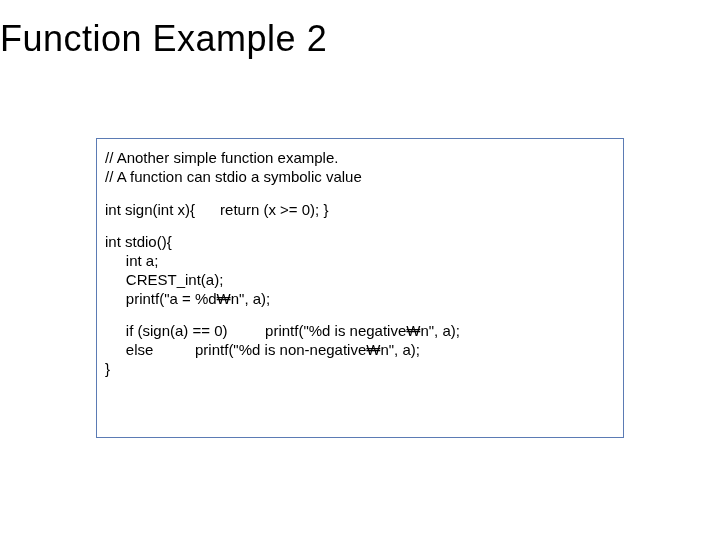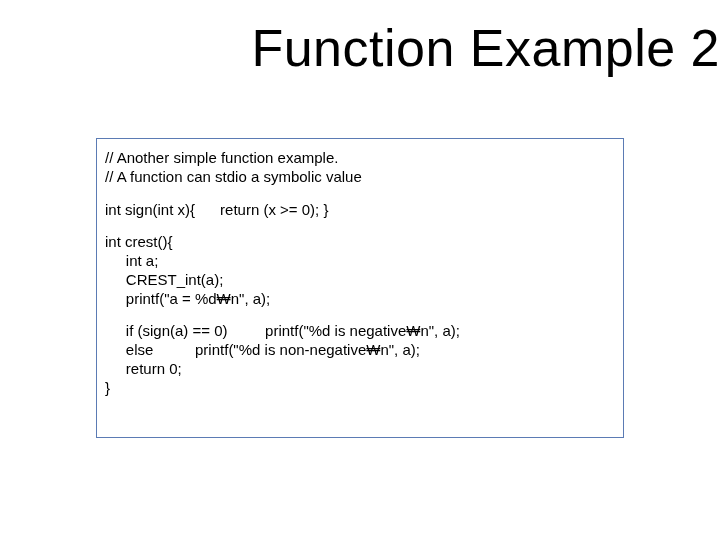--- a/index.html
+++ b/index.html
@@ -15,22 +15,22 @@
     width: 720px;
     height: 540px;
     position: relative;
     box-sizing: border-box;
   }
   .title {
     position: absolute;
     top: 18px;
     left: 0;
     width: 100%;
-    text-align: right;
-    font-size: 52px;
+    text-align: left;
+    font-size: 36px;
     font-weight: 300;
     letter-spacing: 0.5px;
   }
   .code-box {
     position: absolute;
     top: 138px;
     left: 96px;
     width: 528px;
     height: 300px;
     border: 1px solid #5b7bb4;
@@ -63,28 +63,27 @@
     <div class="blk">
       <div class="code-line">// Another simple function example.</div>
       <div class="code-line">// A function can stdio a symbolic value</div>
     </div>
 
     <div class="blk">
       <div class="code-line">int sign(int x){      return (x &gt;= 0); }</div>
     </div>
 
     <div class="blk">
-      <div class="code-line">int crest(){</div>
+      <div class="code-line">int stdio(){</div>
       <div class="code-line">     int a;</div>
       <div class="code-line">     CREST_int(a);</div>
       <div class="code-line">     printf("a = %d₩n", a);</div>
     </div>
 
     <div class="blk">
       <div class="code-line">     if (sign(a) == 0)         printf("%d is negative₩n", a);</div>
       <div class="code-line">     else          printf("%d is non-negative₩n", a);</div>
-      <div class="code-line">     return 0;</div>
       <div class="code-line">}</div>
     </div>
 
   </div>
 
 </div>
 
 </body></html>

